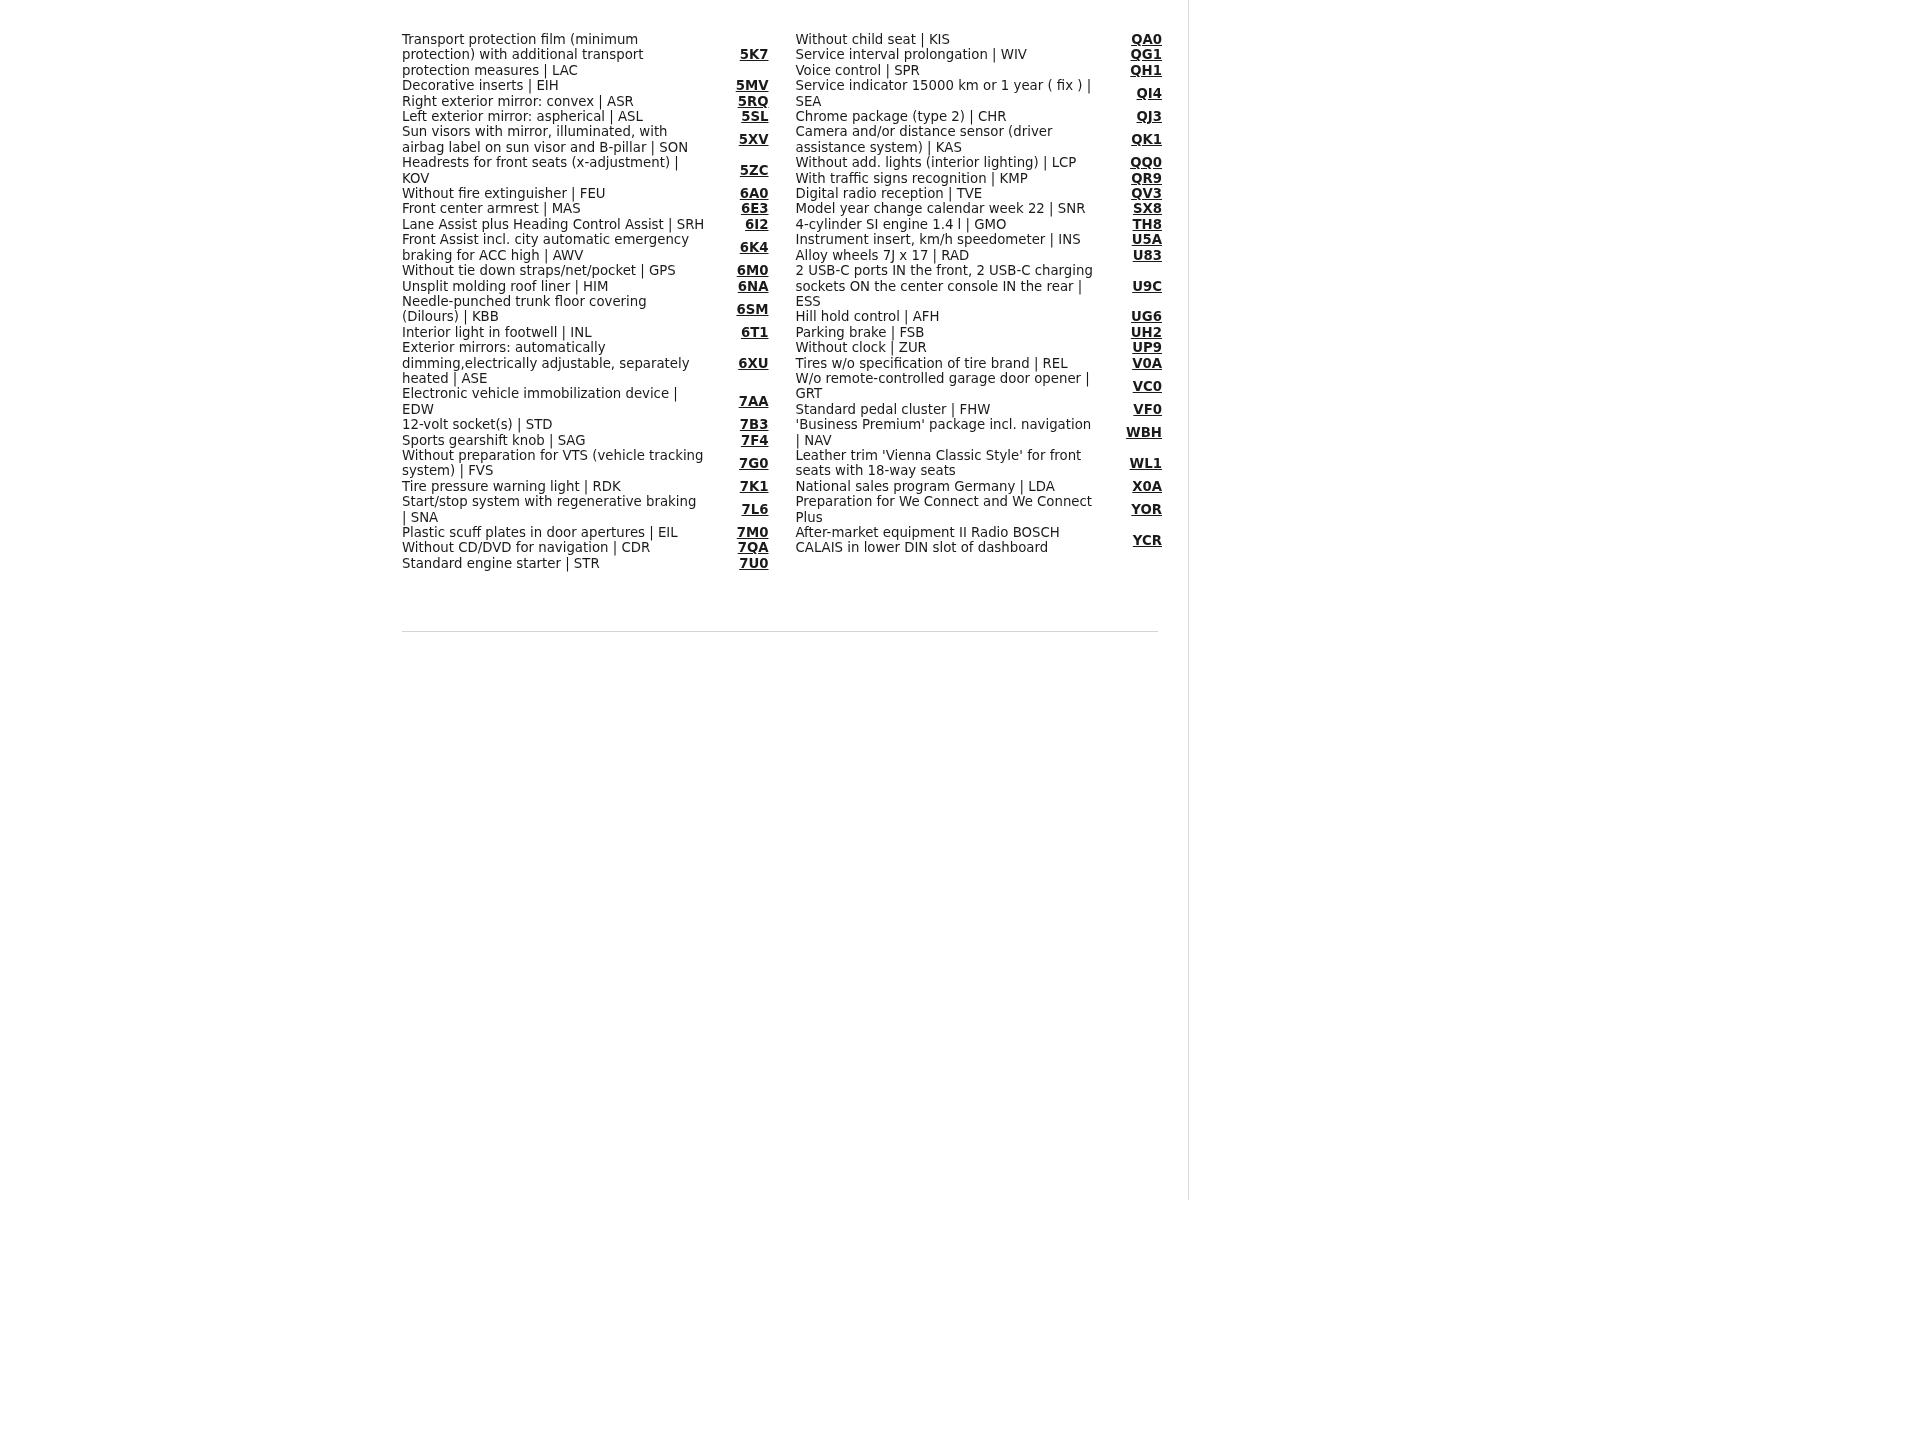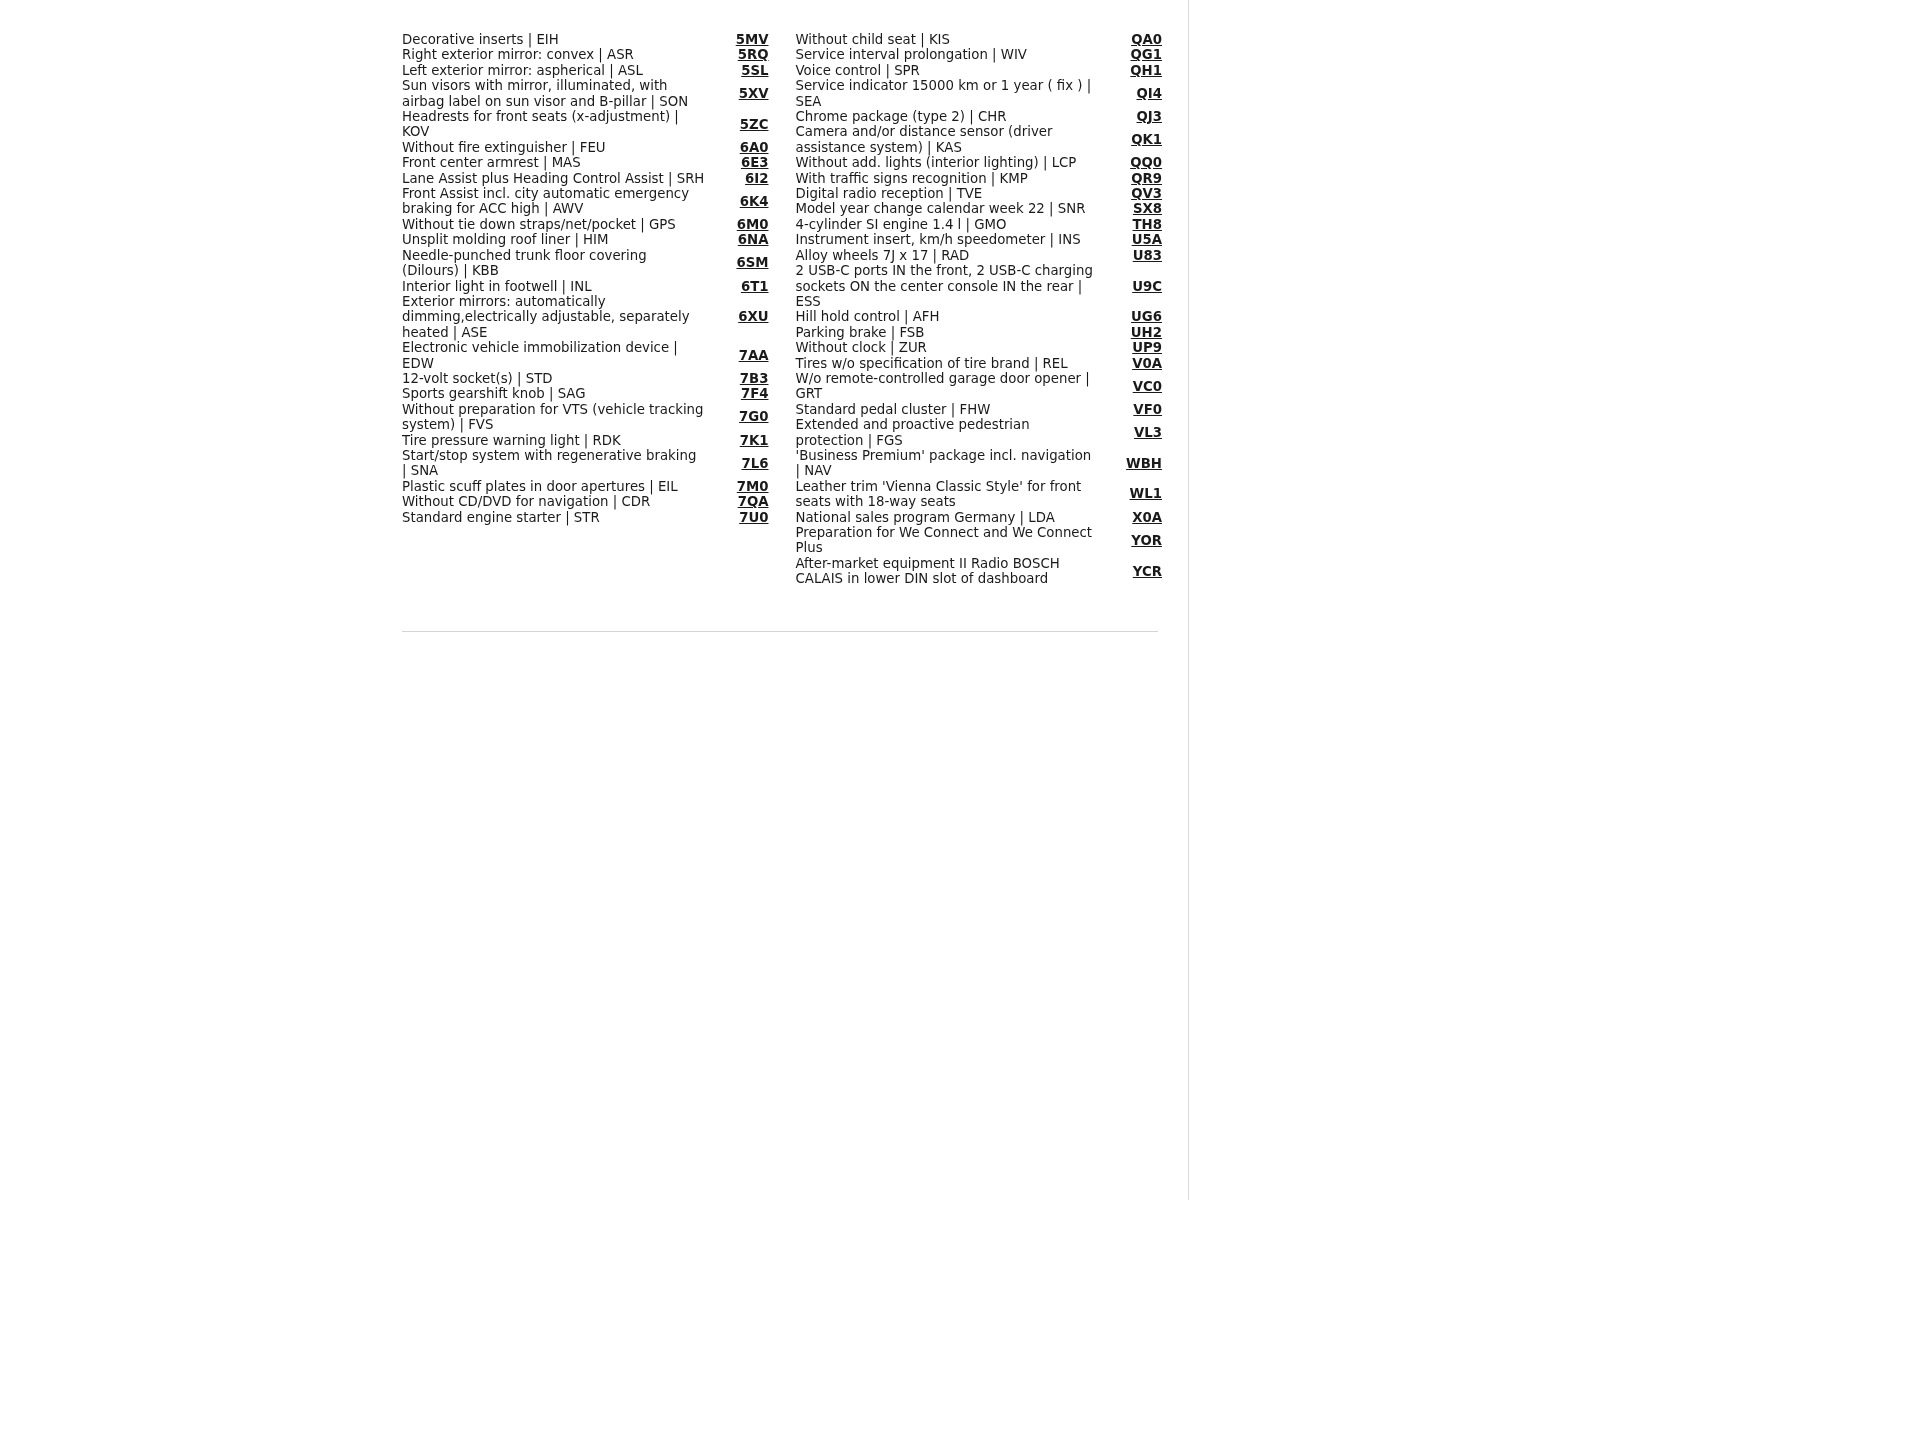--- a/index.html
+++ b/index.html
@@ -98,20 +98,24 @@
 
 <div id="page-sheet">
   <div id="page-edge" style="left:820px;"></div>
 </div>
 
 <div id="content">
   <div class="columns">
     <div class="col col-left">
       <div class="entries" id="left-entries">
           <div class="entry">
+            <div class="d">Transport protection film (minimum protection) with additional transport protection measures | LAC</div>
+            <div class="c">5K7</div>
+          </div>
+          <div class="entry">
             <div class="d">Decorative inserts | EIH</div>
             <div class="c">5MV</div>
           </div>
           <div class="entry">
             <div class="d">Right exterior mirror: convex | ASR</div>
             <div class="c">5RQ</div>
           </div>
           <div class="entry">
             <div class="d">Left exterior mirror: aspherical | ASL</div>
             <div class="c">5SL</div>
@@ -274,24 +278,20 @@
           </div>
           <div class="entry">
             <div class="d">W/o remote-controlled garage door opener | GRT</div>
             <div class="c">VC0</div>
           </div>
           <div class="entry">
             <div class="d">Standard pedal cluster | FHW</div>
             <div class="c">VF0</div>
           </div>
           <div class="entry">
-            <div class="d">Extended and proactive pedestrian protection | FGS</div>
-            <div class="c">VL3</div>
-          </div>
-          <div class="entry">
             <div class="d">'Business Premium' package incl. navigation | NAV</div>
             <div class="c">WBH</div>
           </div>
           <div class="entry">
             <div class="d">Leather trim 'Vienna Classic Style' for front seats with 18-way seats</div>
             <div class="c">WL1</div>
           </div>
           <div class="entry">
             <div class="d">National sales program Germany | LDA</div>
             <div class="c">X0A</div>

